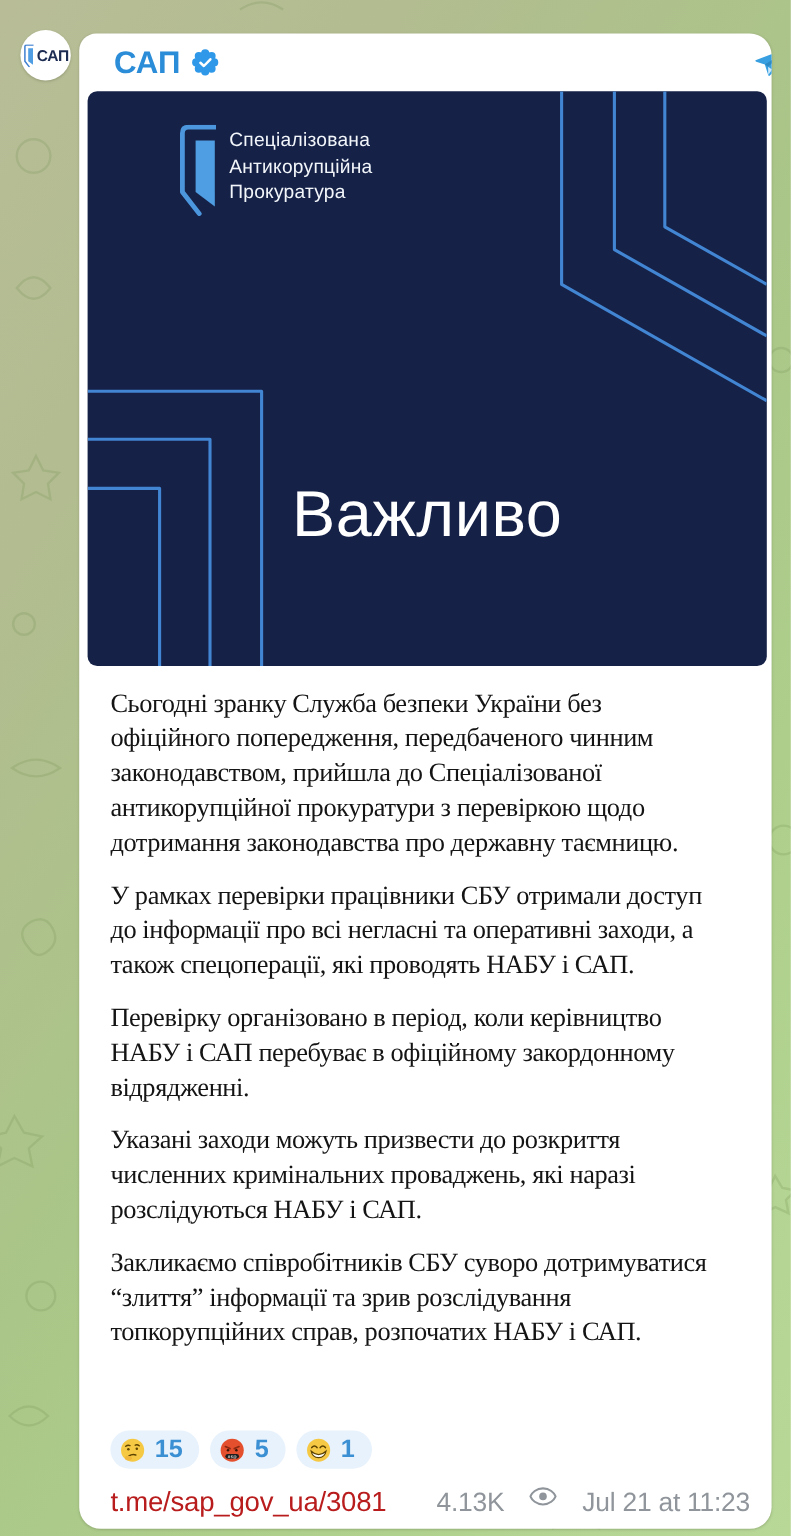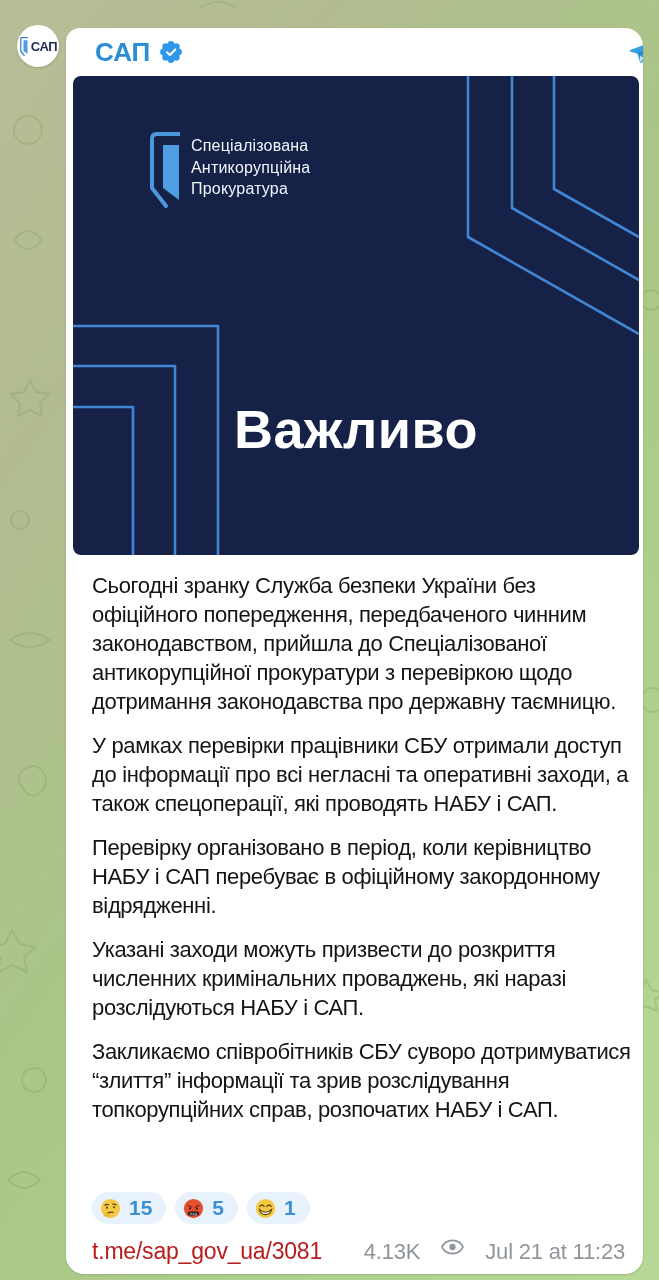--- a/index.html
+++ b/index.html
@@ -29,30 +29,30 @@
   .channel-name{font-size:26px;line-height:30px;font-weight:bold;color:#2b8cd8;}
   .verified{width:24px;height:24px;display:block;}
   .share-plane{position:absolute;right:20px;top:10px;width:31px;height:28px;display:block;cursor:pointer;}
 
   
   .post-image{
     position:absolute;left:7px;top:48px;width:566px;height:479px;border-radius:8px;
     background:#152147;overflow:hidden;
   }
   .post-image .decor{position:absolute;inset:0;width:566px;height:479px;}
-  .img-logo{position:absolute;left:49px;top:56px;display:flex;padding-left:28px;}
+  .img-logo{position:absolute;left:49px;top:28px;display:flex;padding-left:28px;}
   .img-logo-icon{width:30px;height:76px;display:block;}
   .img-logo-text{margin-left:11px;padding-top:3px;color:#f2f6fa;font-size:16px;line-height:21.5px;font-weight:500;letter-spacing:.2px;}
   .img-title{
     position:absolute;left:0;right:0;top:322px;text-align:center;
-    color:#ffffff;font-size:54px;font-weight:700;letter-spacing:.5px;
-  }
-
-  
-  .msg-text{position:absolute;left:26px;top:543px;width:549px;color:#141414;}
+    color:#ffffff;font-size:54px;font-weight:400;letter-spacing:.5px;
+  }
+
+  
+  .msg-text{position:absolute;left:26px;top:543px;width:549px;color:#141414;font-family:Liberation Serif, serif;}
   .para{margin:0 0 15px 0;}
   .para:last-child{margin-bottom:0;}
   .line{white-space:nowrap;font-size:22px;line-height:29px;height:29px;letter-spacing:-0.35px;}
 
   
   .reactions{position:absolute;left:26px;top:1164px;display:flex;gap:9px;}
   .reaction-pill{
     display:flex;align-items:center;gap:8px;height:32px;padding:0 14px 0 8px;
     background:#e8f2fc;border-radius:16px;cursor:pointer;
   }

